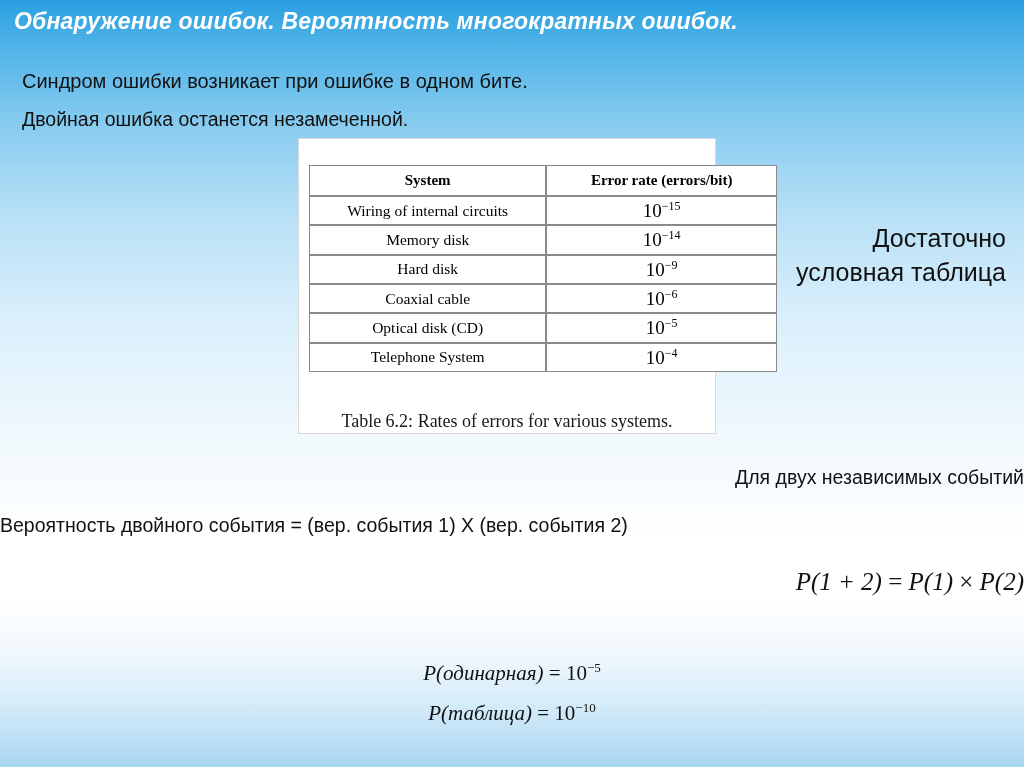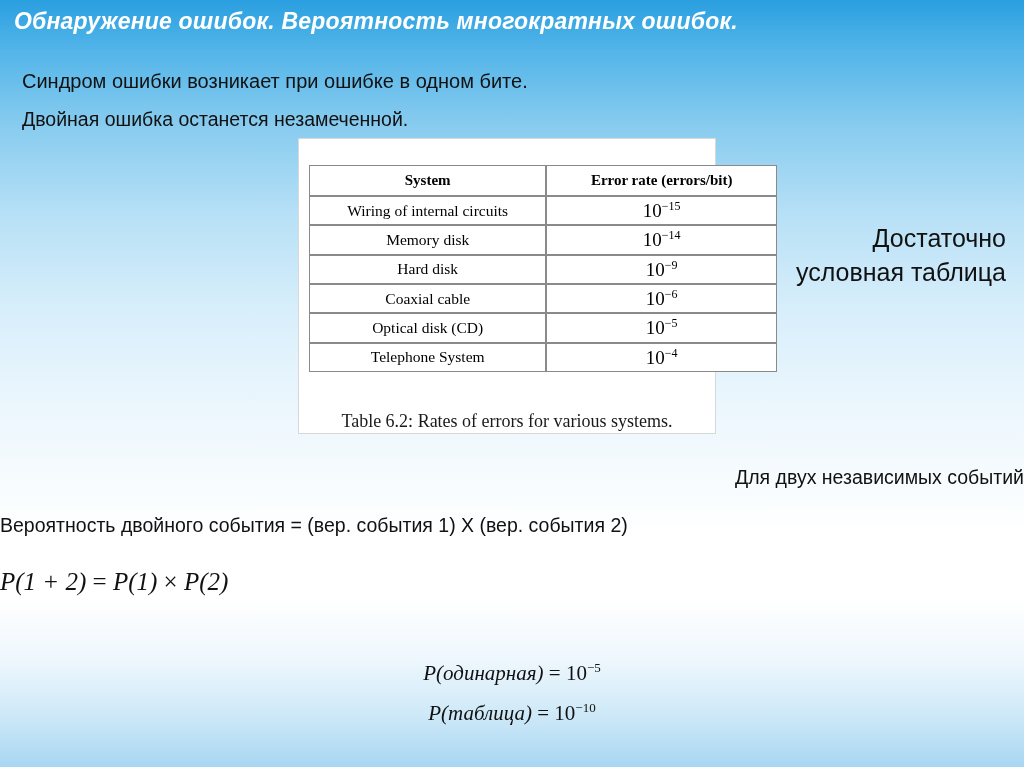--- a/index.html
+++ b/index.html
@@ -145,21 +145,21 @@
   }
   .math {
     font-family: "Liberation Serif", serif;
     color: #111111;
   }
   .eq1 {
     position: absolute;
     left: 0;
     right: 0;
     top: 568px;
-    text-align: left;
+    text-align: right;
     font-size: 25px;
     font-style: italic;
   }
   .eq1 .up { font-style: normal; }
   .eq2 {
     position: absolute;
     left: 0;
     right: 0;
     top: 660px;
     text-align: center;

